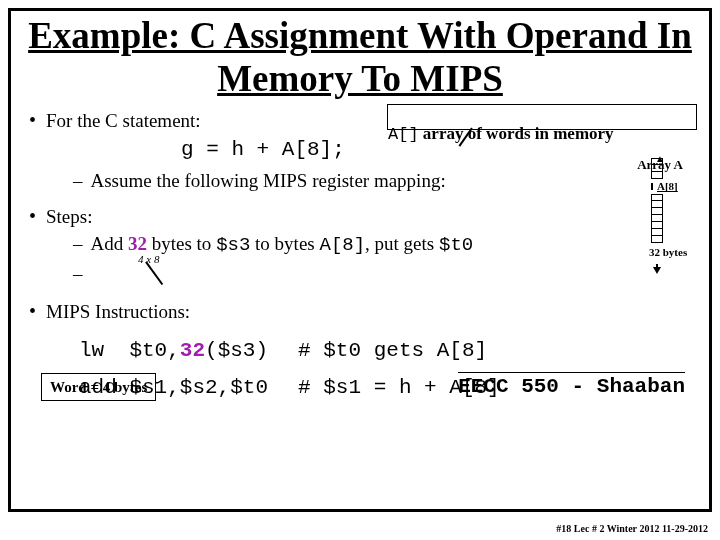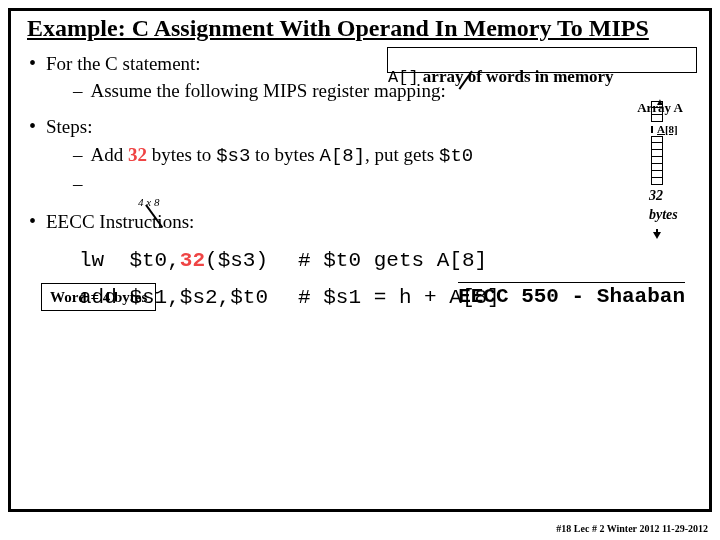--- a/index.html
+++ b/index.html
@@ -1,45 +1,45 @@
 <!DOCTYPE html>
 <html><head>
 <meta charset="utf-8">
 <style>
   * { box-sizing: border-box; margin: 0; padding: 0; }
   body { width: 720px; height: 540px; background: #fff; font-family: "Times New Roman", serif; position: relative; }
   .slide { position: absolute; top: 8px; left: 8px; right: 8px; bottom: 28px; border: 3px solid #000; padding: 4px 10px 0 10px; }
-  .title { font-size: 24px; font-weight: bold; text-align: left; line-height: 1.15; text-decoration: underline; padding: 0 6px; }
+  .title { font-size: 37px; font-weight: bold; text-align: center; line-height: 1.15; text-decoration: underline; padding: 0 6px; }
   .content { position: relative; font-size: 19px; line-height: 1.35; padding-top: 6px; }
   .bullet1 { display: flex; padding-left: 8px; margin-top: 2px; }
   .bullet1 .dot { font-size: 20px; padding-right: 10px; line-height: 1.2; }
   .bullet2 { display: flex; padding-left: 52px; margin-top: 2px; }
   .bullet2 .dash { padding-right: 8px; }
   .codeexpr { font-family: "Courier New", monospace; font-size: 21px; margin: 2px 0 4px 160px; }
   .callout { position: absolute; border: 1.5px solid #000; font-family: "Courier New", monospace; }
   .callout1 { top: 4px; right: 2px; width: 310px; height: 26px; text-align: left; font-size: 17px; padding-top: 18px; }
   .callout1 .normal { font-family: "Times New Roman", serif; font-weight: bold; }
   .callout-line1 { position: absolute; top: 28px; left: 450px; width: 1.5px; height: 22px; background: #000; transform: rotate(35deg); transform-origin: top; }
   .arraya { position: absolute; top: 56px; right: 16px; font-size: 13px; font-weight: bold; }
-  .red { color: #ef4444; font-weight: bold; }
+  .red { color: #a21caf; font-weight: bold; }
   .mono { font-family: "Courier New", monospace; }
   .fourx8 { position: absolute; top: 152px; left: 117px; font-size: 11px; font-style: italic; }
   .fourx8-line { position: absolute; top: 162px; left: 124px; width: 1.5px; height: 28px; background: #000; transform: rotate(-36deg); transform-origin: top; }
   .mips-table { margin: 8px 0 0 56px; font-family: "Courier New", monospace; font-size: 21px; }
   .mips-table td { padding: 3px 28px 3px 0; white-space: pre; margin-left: 28px; }
   .word4 { position: absolute; left: 20px; bottom: 6px; border: 1.5px solid #000; padding: 3px 8px; font-size: 15px; font-weight: bold; }
   .footer { position: absolute; right: 14px; bottom: 6px; border-top: 1.5px solid #000; font-size: 21px; font-weight: bold; padding-top: 0; font-family: Liberation Mono, monospace; }
   .subfooter { position: absolute; right: 12px; bottom: 6px; font-size: 10px; font-weight: bold; }
   .mem { position: absolute; top: 58px; right: 8px; width: 44px; }
   .memcol { width: 12px; margin-left: 4px; }
   .memcell { width: 12px; height: 7px; border: 1px solid #000; }
   .memcell + .memcell { border-top: none; }
   .memrow { display: flex; align-items: center; }
   .memlabel { font-size: 11px; font-weight: bold; margin-left: 4px; text-decoration: underline; }
-  .bytes32 { font-size: 14px; font-weight: bold; margin: 2px 0 0 2px; font-style: italic; }
+  .bytes32 { font-size: 11px; font-weight: bold; margin: 2px 0 0 2px; }
   .arrow-up { position: absolute; left: 8px; top: -6px; font-size: 10px; }
   .arrow-down { position: absolute; left: 2px; bottom: -2px; width: 0; height: 0; border-left: 4px solid transparent; border-right: 4px solid transparent; border-top: 7px solid #000; }
   .vline { position: absolute; left: 5px; top: 4px; bottom: 4px; width: 1.5px; background: #000; }
 </style>
 </head>
 <body>
 
 <div class="slide">
   <div class="title">Example:  C Assignment With Operand In Memory To MIPS</div>
 
@@ -49,20 +49,21 @@
       <span class="dot">•</span>
       <span>For the C statement:</span>
     </div>
 
     <div class="callout callout1">
       <span>A[]</span><span class="normal"> array of words in memory</span>
     </div>
     <div class="callout-line1"></div>
     <div class="arraya">Array A</div>
 
+    <div class="codeexpr mono">g = h + A[8];</div>
 
     <div class="bullet2">
       <span class="dash">–</span>
       <span>Assume the following MIPS register mapping:</span>
     </div>
 
     <div class="mem">
       <div class="arrow-up">▲</div>
       <div class="memcol">
         <div class="memcell"></div>
@@ -98,21 +99,21 @@
     <div class="bullet2">
       <span class="dash">–</span>
       <span><span>Add </span><span class="red">32</span><span> bytes to </span><span class="mono">$s3</span><span> to bytes </span><span class="mono">A[8]</span><span>, put gets </span><span class="mono">$t0</span></span>
     </div>
     <div class="bullet2">
       <span class="dash">–</span>
     </div>
 
     <div class="bullet1" style="margin-top:12px">
       <span class="dot">•</span>
-      <span>EECC Instructions:</span>
+      <span>MIPS Instructions:</span>
     </div>
 
     <table class="mips-table">
       <tbody>
           <tr>
         <td><span>lw  $t0,</span><span class="red">32</span><span>($s3)</span></td>
         <td># $t0 gets A[8]</td>
       </tr>
       <tr>
         <td>add $s1,$s2,$t0</td>

